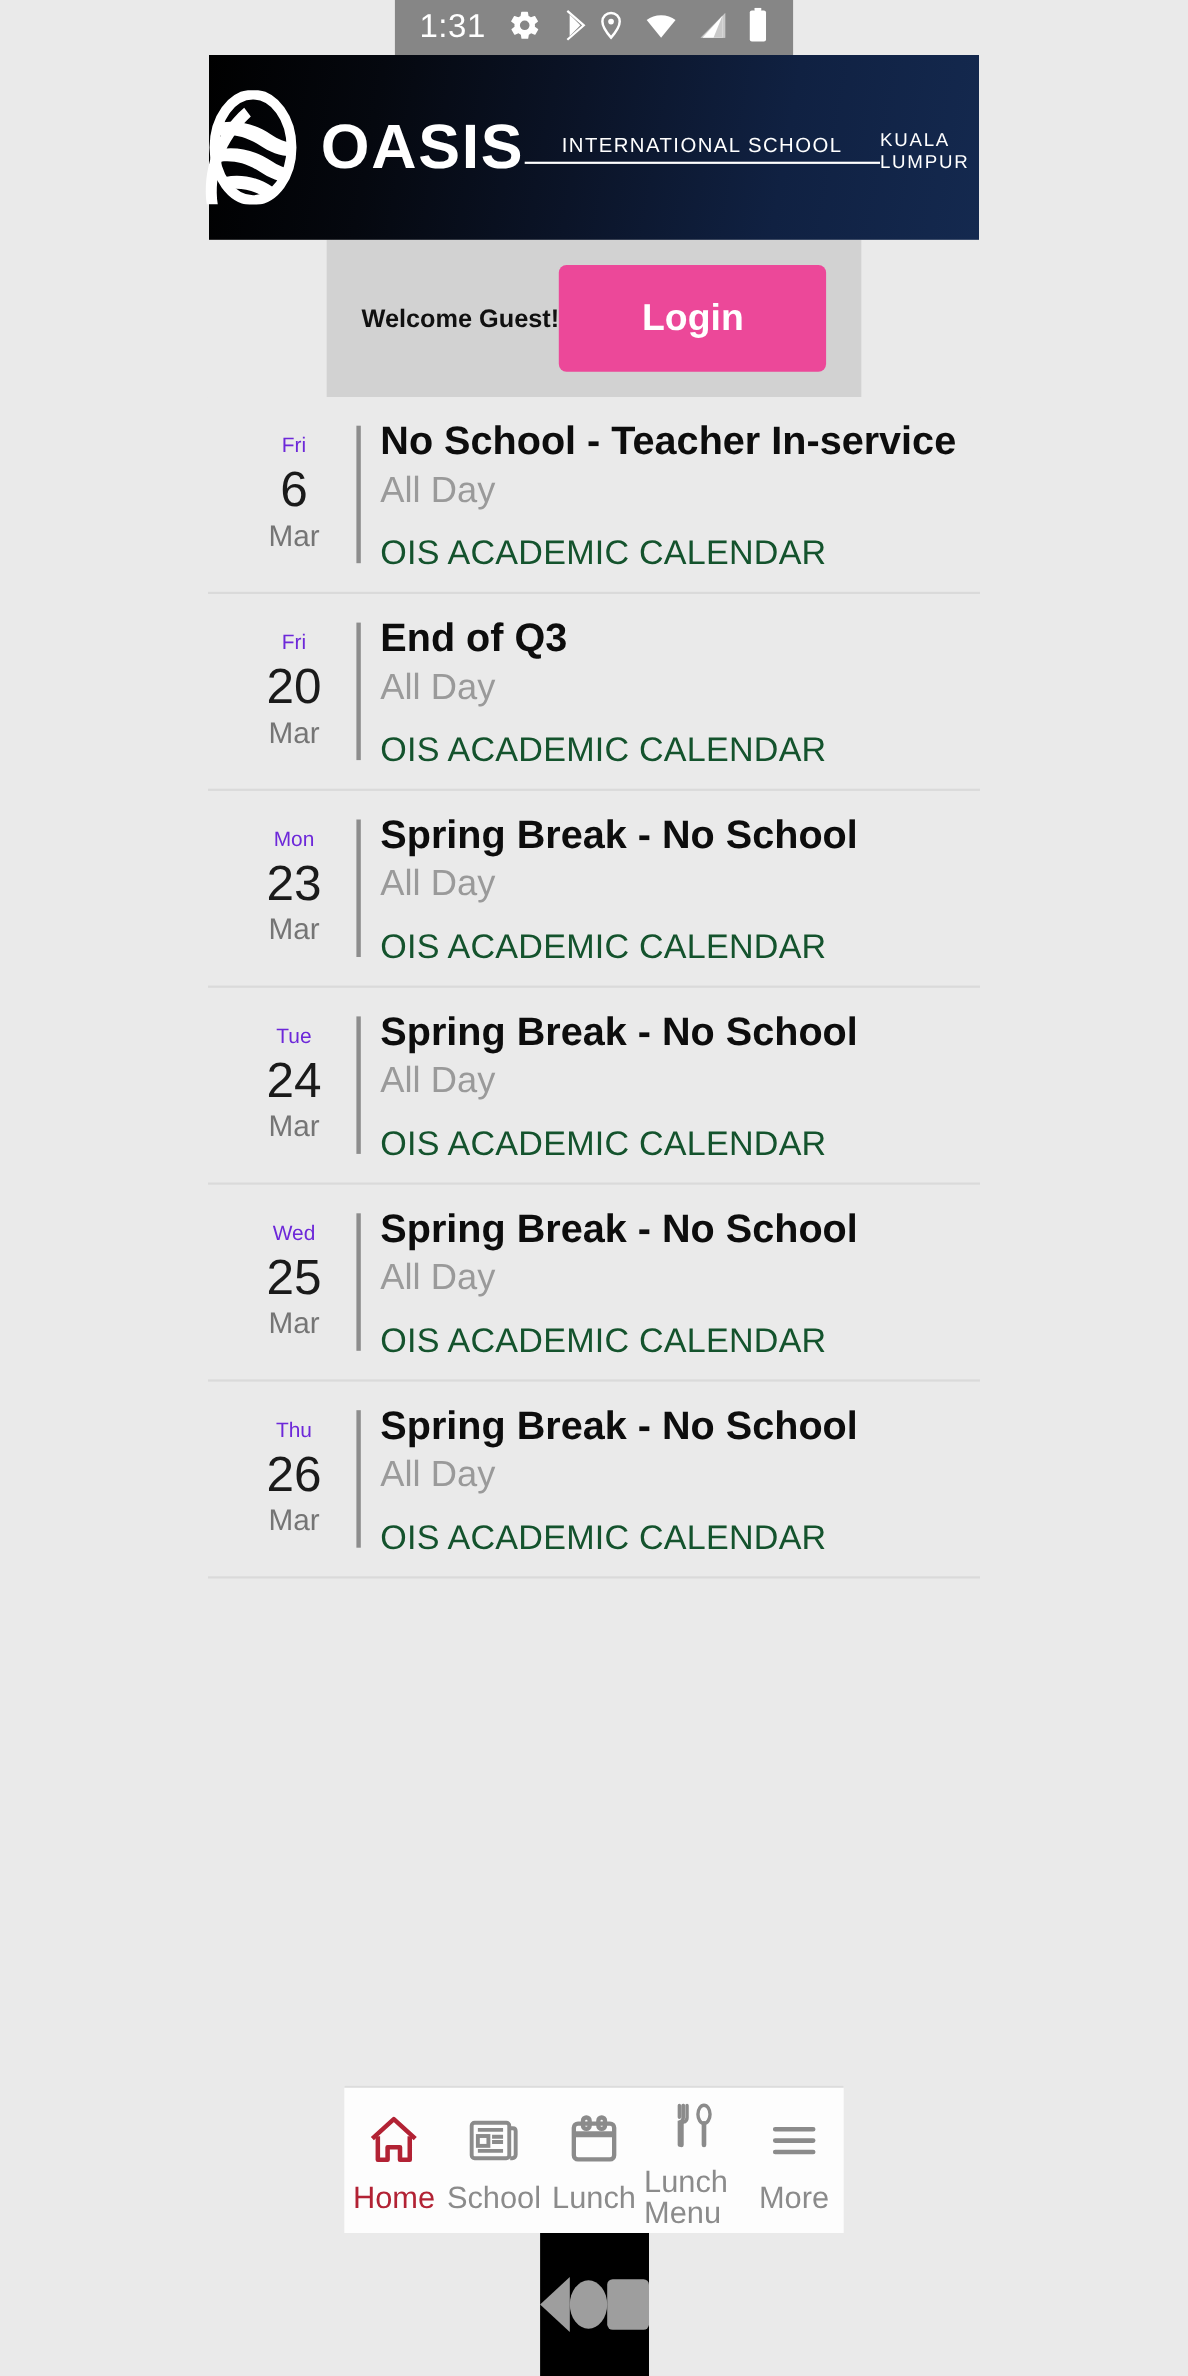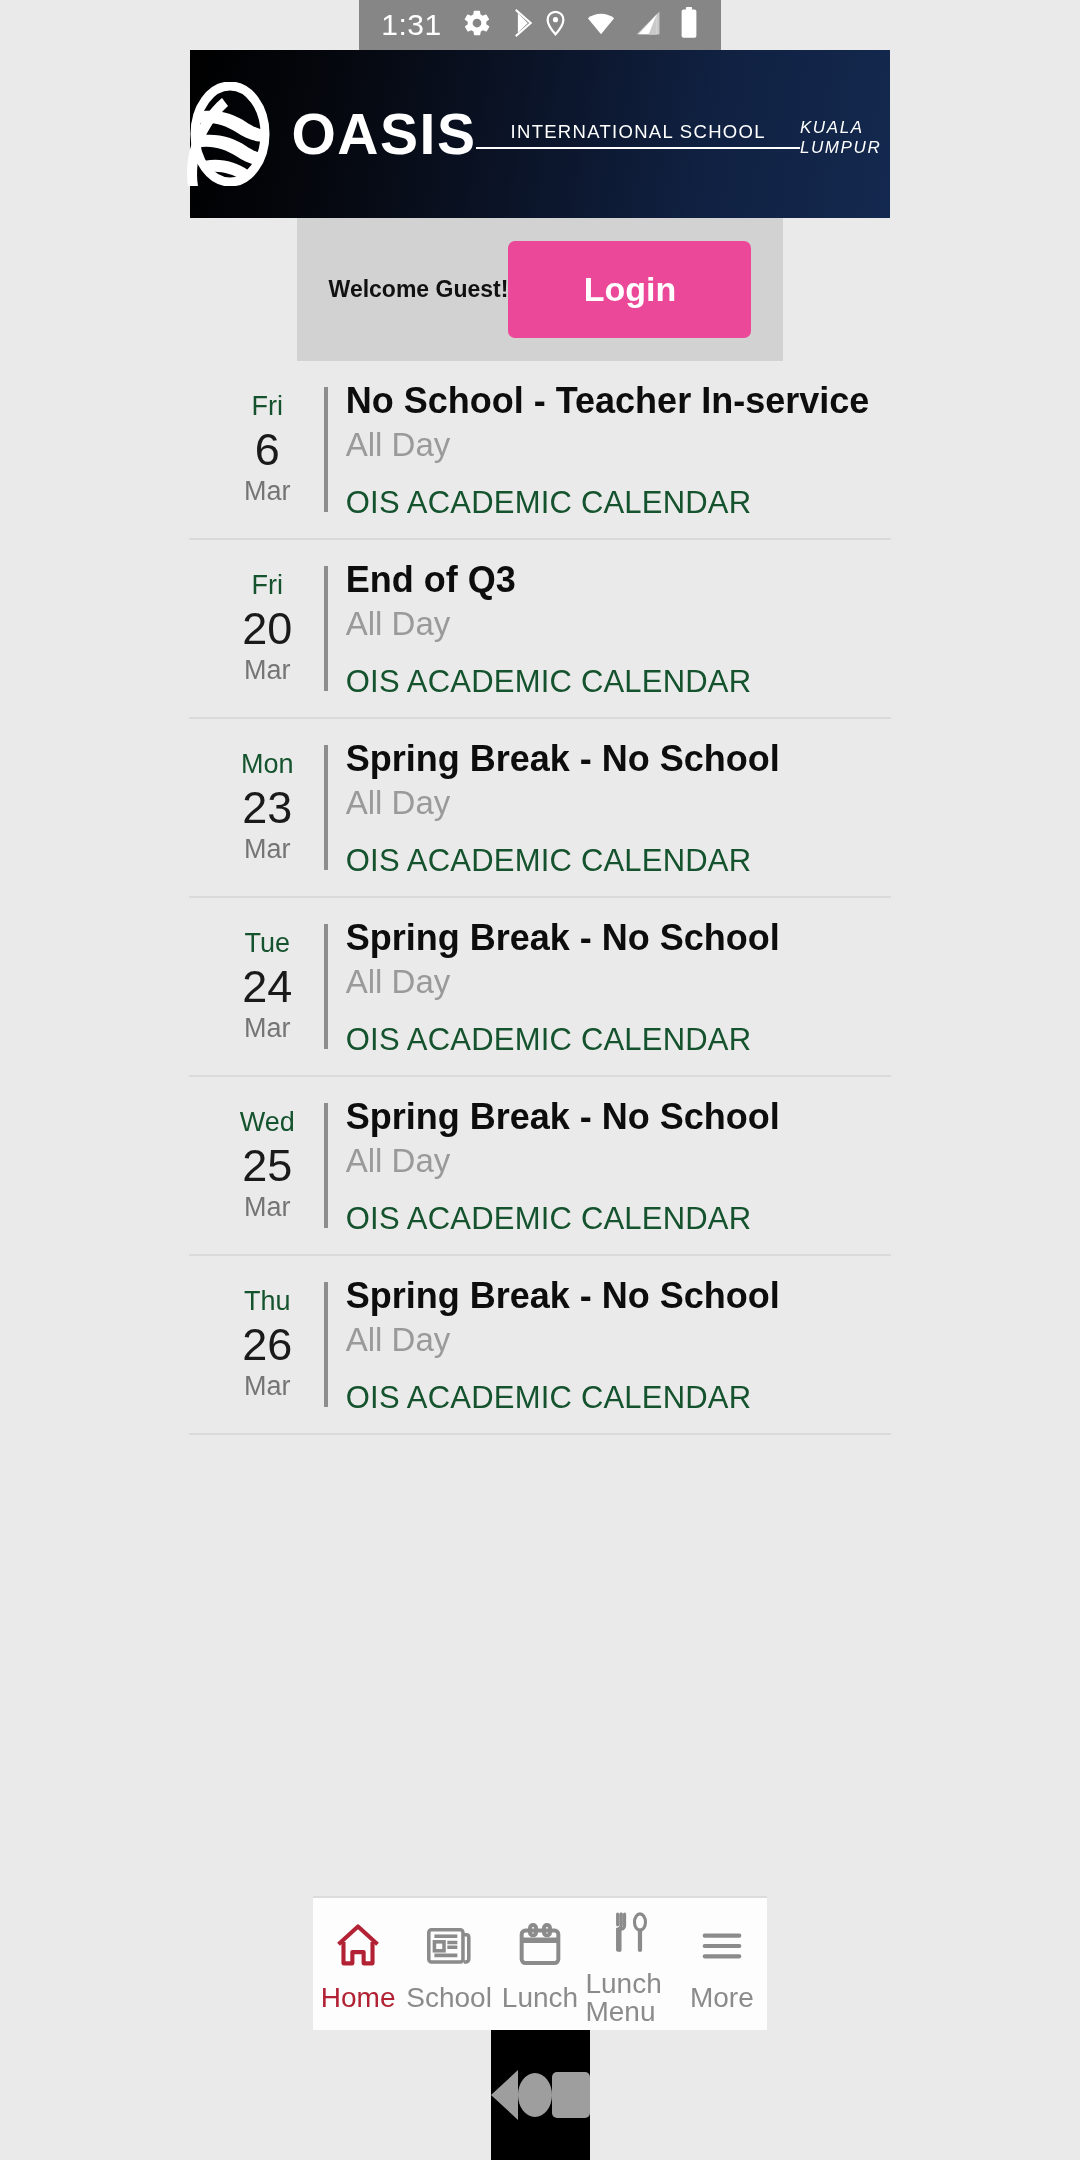--- a/index.html
+++ b/index.html
@@ -32,21 +32,21 @@
   .logo-text { display: flex; flex-direction: row; align-items: center; }
   .logo-oasis {
     color: #fff; font-size: 57px; font-weight: 700; line-height: .93;
     letter-spacing: 1.5px; font-family: "Liberation Sans", sans-serif;
   }
   .logo-intl {
     color: #fff; font-size: 18.5px; letter-spacing: 1.3px; line-height: 1;
     padding-bottom: 5px; border-bottom: 2px solid #ffffff; margin-top: 4px;
     width: 100%; text-align: center;
   }
-  .logo-city { color: #fff; font-size: 17px; letter-spacing: 1.6px; margin-top: 8px; font-style: italic; }
+  .logo-city { color: #fff; font-size: 17px; letter-spacing: 1.6px; margin-top: 8px; }
 
   
   .welcome {
     flex: 0 0 143px; background: #d2d2d2;
     display: flex; align-items: center; padding: 0 32px;
   }
   .welcome-txt { display: flex; flex-direction: column; gap: 7px; }
   .welcome-title { font-size: 23px; font-weight: 700; color: #111; }
   .welcome-sub { font-size: 33px; color: #8a8a8a; font-weight: 400; }
   .login-btn {
@@ -59,21 +59,21 @@
   
   .list { flex: 1 1 auto; background: #eaeaea; overflow: hidden; }
   .event-row {
     display: flex; align-items: stretch; height: 179px; position: relative;
     border-bottom: 2px solid #dadada; padding: 0 22px;
   }
   .date-col {
     flex: 0 0 113px; display: flex; flex-direction: column;
     align-items: center; justify-content: center; gap: 2px; padding: 14px 0;
   }
-  .date-dow { font-size: 27px; color: #14532d; line-height: 1.1; }
+  .date-dow { font-size: 19px; color: #6d28d9; line-height: 1.1; }
   .date-day { font-size: 45px; color: #1a1a1a; font-weight: 400; line-height: 1.15; }
   .date-mon { font-size: 27px; color: #757575; line-height: 1.1; }
   .row-bar { flex: 0 0 4px; background: #8d8d8d; margin: 26px 0 26px 0; }
   .ev-col { flex: 1 1 auto; padding-left: 18px; display: flex; flex-direction: column; justify-content: center; gap: 1px; }
   .ev-title { font-size: 36px; font-weight: 700; color: #0d0d0d; line-height: 1.25; }
   .ev-time { font-size: 33px; color: #9a9a9a; line-height: 1.3; }
   .ev-cal { font-size: 31px; color: #14532d; letter-spacing: .2px; margin-top: 16px; line-height: 1.2; }
 
   
   .tabbar {

